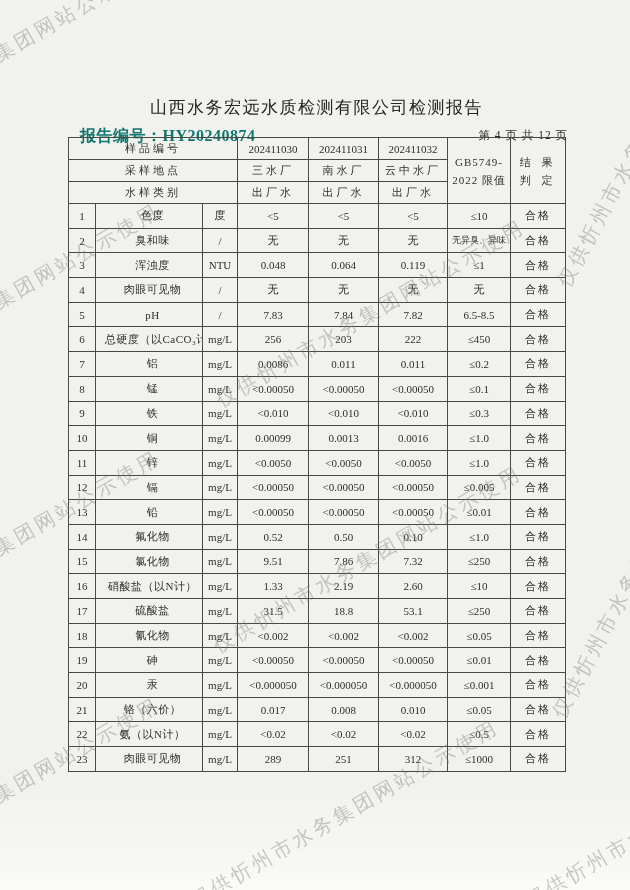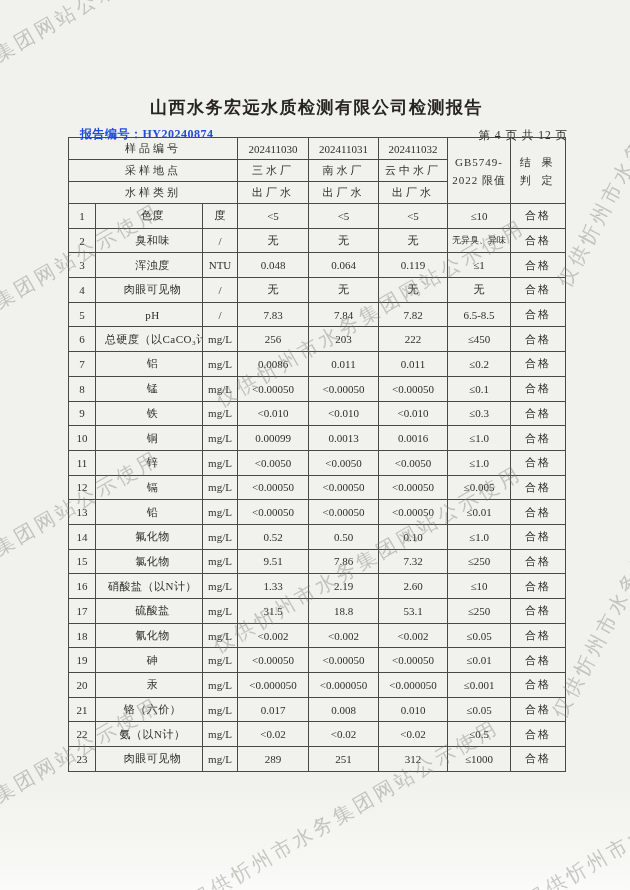--- a/index.html
+++ b/index.html
@@ -8,25 +8,25 @@
     background:linear-gradient(#f1f1ee 0%, #f1f1ee 88%, #f7f7f4 97%, #fbfbf9 100%);
     font-family:"Liberation Serif", serif;
     color:#33322d;
   }
   .page{position:absolute;inset:0;}
 
   
   .title{
     position:absolute;left:68px;top:96px;width:497px;
     text-align:center;font-family:"Liberation Sans", sans-serif;
-    font-weight:bold;font-size:17px;letter-spacing:1.5px;color:#262520;
+    font-weight:normal;font-size:17px;letter-spacing:1.5px;color:#262520;
   }
   .meta-report-no{
     position:absolute;left:80px;top:126px;
-    font-size:12px;font-weight:600;letter-spacing:.5px;color:#1d4ed8;text-align:center;
+    font-size:16px;font-weight:600;letter-spacing:.5px;color:#0f766e;text-align:center;
   }
   .meta-page{
     position:absolute;right:62px;top:128px;
     font-size:11.5px;color:#2e2d28;letter-spacing:1px;margin-left:16px;
   }
 
   
   .report-table{
     position:absolute;left:68px;top:137px;width:497px;
     border-collapse:collapse;table-layout:fixed;

